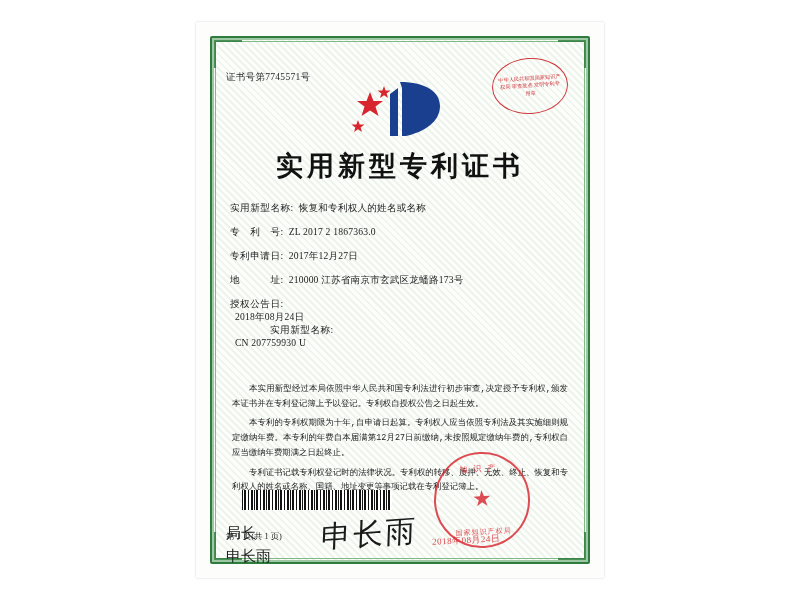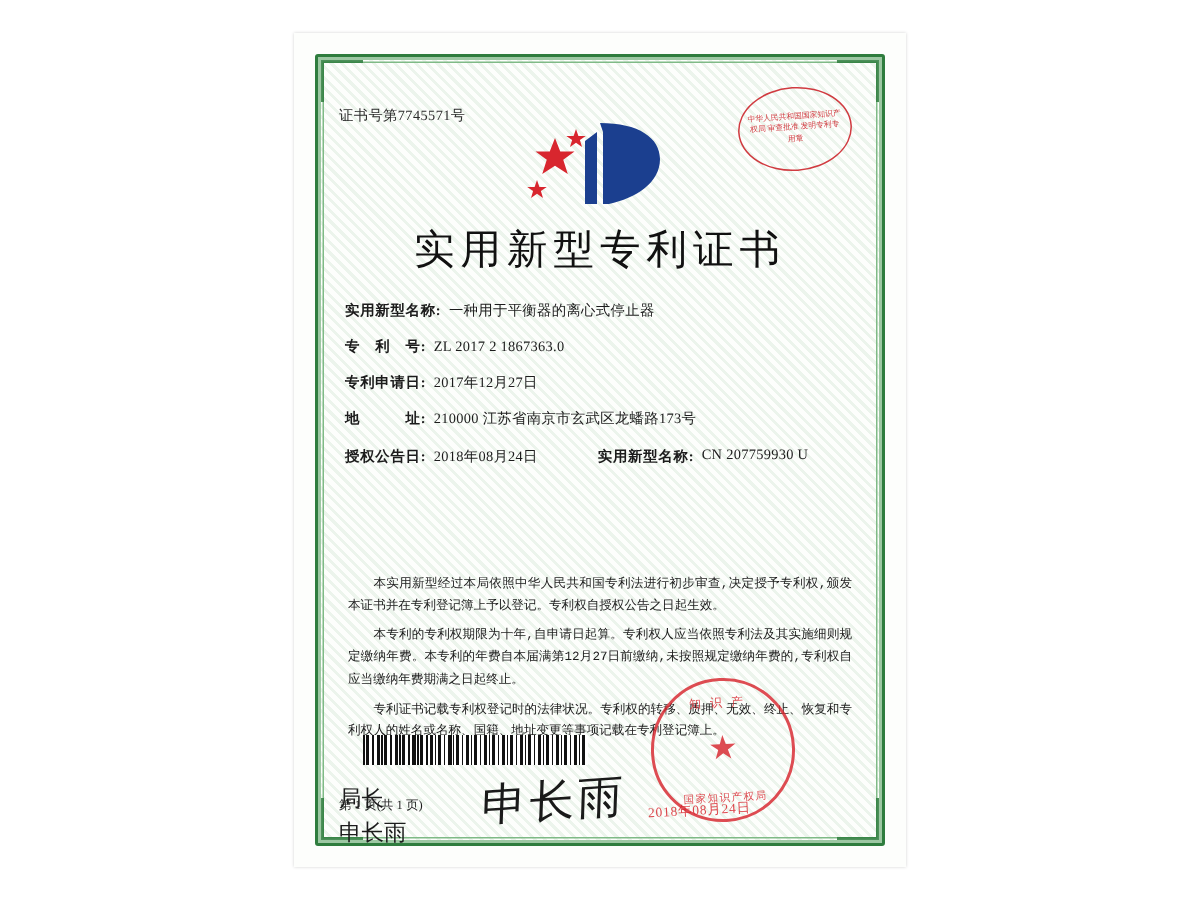--- a/index.html
+++ b/index.html
@@ -119,52 +119,52 @@
     width: 120px;
     height: 62px;
   }
   .title {
     position: absolute;
     left: 0;
     right: 0;
     top: 96px;
     text-align: center;
     font-size: 27px;
-    font-weight: normal;
+    font-weight: bold;
     letter-spacing: 4px;
     color: #111111;
     font-family: "DejaVu Serif", serif;
   }
   .fields {
     position: absolute;
     left: 4px;
     right: 4px;
     top: 150px;
   }
   .field-row {
     display: flex;
     font-size: 9.6px;
     color: #1c1c1c;
     margin-bottom: 12.5px;
     line-height: 1.2;
   }
   .field-label {
     white-space: nowrap;
     letter-spacing: 0.5px;
-    font-weight: bold;
   }
   .field-value {
     margin-left: 5px;
     letter-spacing: 0.2px;
   }
   .grant-row {
     display: flex;
     font-size: 9.6px;
     color: #1c1c1c;
     margin-bottom: 10px;
+    flex-direction: column;
   }
   .grant-right {
     margin-left: 40px;
   }
   .paragraphs {
     position: absolute;
     left: 6px;
     right: 6px;
     top: 330px;
     font-size: 8.4px;
@@ -294,21 +294,21 @@
           <polygon points="44,8 45.6,12.6 50.5,12.6 46.6,15.4 48,20 44,17.2 40,20 41.4,15.4 37.5,12.6 42.4,12.6" fill="#d8262e"></polygon>
           <polygon points="18,42 19.6,46.6 24.5,46.6 20.6,49.4 22,54 18,51.2 14,54 15.4,49.4 11.5,46.6 16.4,46.6" fill="#d8262e"></polygon>
         </svg>
       </div>
 
       <div class="title">实用新型专利证书</div>
 
       <div class="fields">
         <div class="field-row">
           <span class="field-label">实用新型名称:</span>
-          <span class="field-value">一种用于平衡器的离心式停止器</span>
+          <span class="field-value">恢复和专利权人的姓名或名称</span>
         </div>
         <div class="field-row">
           <span class="field-label">专　利　号:</span>
           <span class="field-value">ZL 2017 2 1867363.0</span>
         </div>
         <div class="field-row">
           <span class="field-label">专利申请日:</span>
           <span class="field-value">2017年12月27日</span>
         </div>
         <div class="field-row">

